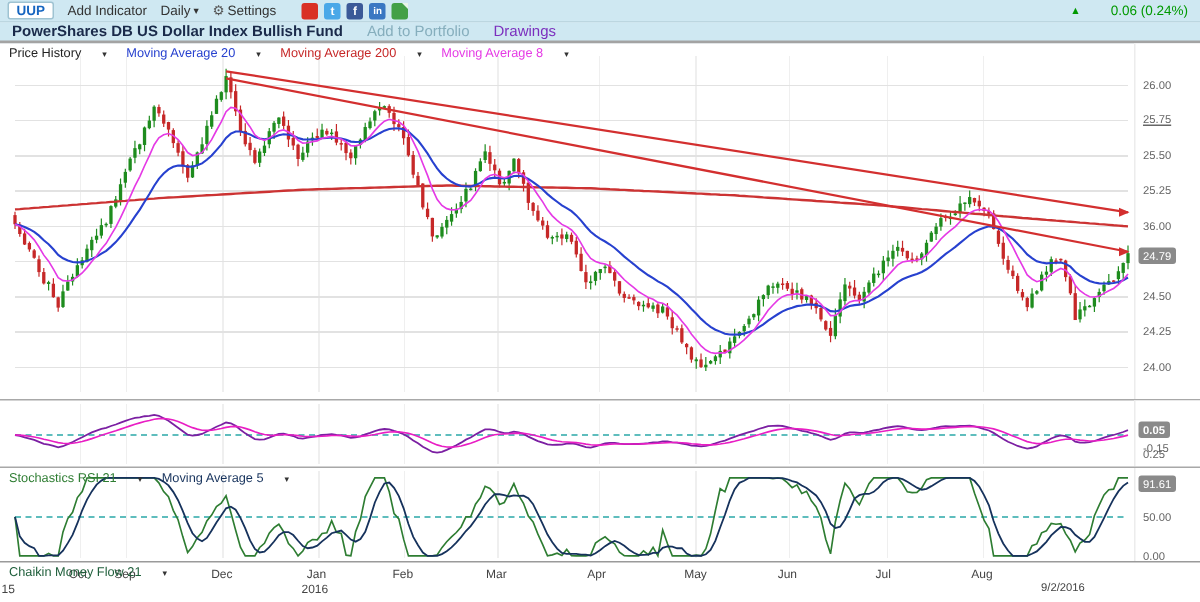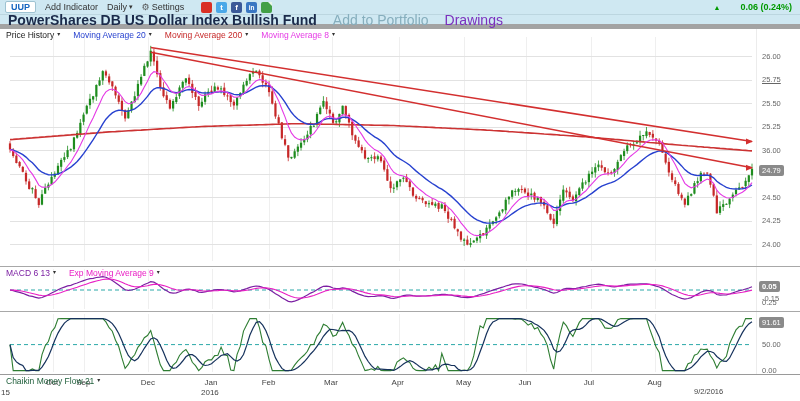--- a/index.html
+++ b/index.html
@@ -18,44 +18,44 @@
   .tb-icons{display:flex;gap:4px;margin-left:8px}
   .icon{width:11px;height:11px;border-radius:2px;color:#fff;font-size:8px;font-weight:bold;
         text-align:center;line-height:11px;display:inline-block;position:relative}
   .icon.red{background:#d93025}
   .icon.tw{background:#4aa8e8}
   .icon.fb{background:#3b5998}
   .icon.li{background:#3a77c2;font-size:6.5px}
   .icon.note{background:#43a047}
   .fold{position:absolute;top:0;right:0;width:0;height:0;
         border-left:4px solid transparent;border-top:4px solid #e8f5e9}
-  .chg{margin-left:auto;color:#009900;font-size:9px;font-weight:bold;
+  .chg{margin-left:auto;color:#009900;font-size:9px;font-weight:normal;
        display:flex;align-items:center;gap:20px;padding-right:3px}
   .chg .up{font-size:7px}
   .tb2{position:absolute;top:15px;left:0;right:0;height:14px;background:#cfe8f2;
-       display:flex;align-items:center;gap:16px;padding:0 8px;font-size:14px;
-       border-bottom:5px solid #a3a3a3}
+       display:flex;align-items:center;gap:16px;padding:0 8px;font-size:10px;
+       border-bottom:2px solid #a3a3a3}
   .fund{color:#1a2a4a;font-weight:bold}
   .port{color:#86aebd}
   .draw{color:#7b2fbe}
   
   .panel{position:absolute;left:0;right:0;background:#fff}
   #panel-price{top:29px;height:237px}
   #panel-macd{top:266px;height:45px;border-top:1px solid #a8a8a8}
   #panel-stoch{top:311px;height:63px;border-top:1px solid #a8a8a8}
   #bottom-strip{position:absolute;left:0;right:0;top:374px;height:27px;
        border-top:1px solid #9a9a9a;background:#fff}
   .panel svg{position:absolute;top:0;left:0;display:block}
   .axis{position:absolute;top:0;bottom:0;right:0;width:44px;border-left:1px solid #ececec;background:#fff}
   .axis-tick{position:absolute;left:5px;font-size:7.5px;color:#666;line-height:10px}
   .cur-box{position:absolute;left:2px;background:#8a8a8a;color:#fff;font-size:7.5px;
        padding:0 3px;border-radius:2px;line-height:11px}
   .legend{position:absolute;top:1px;left:6px;display:flex;gap:13px;font-size:8.5px;z-index:3;
        background:transparent;white-space:nowrap}
-  .leg-item{display:flex;align-items:flex-start;gap:3px}
+  .leg-item{display:flex;align-items:flex-end;gap:14px}
   .leg-caret{font-size:6px;color:#333}
   #months{position:absolute;top:0;left:0;right:0;bottom:0}
   .month{position:absolute;top:3px;font-size:8px;color:#444}
   #start-year{position:absolute;top:13px;left:1px;font-size:8px;color:#444}
   #year-label{position:absolute;top:13px;left:201px;font-size:8px;color:#444}
   #end-date{position:absolute;top:12px;left:694px;font-size:7.5px;color:#444}
   #leg-chaikin{position:absolute;top:1px;left:6px;display:flex;font-size:8.5px}
 </style>
 </head>
 <body>
@@ -636,30 +636,20 @@
         <line x1="655.54" y1="2" x2="655.54" y2="42" stroke="#efefef" stroke-width="1" shape-rendering="crispEdges"></line>
         <line x1="10" y1="23" x2="752" y2="23" stroke="#2aa8a8" stroke-width="1" stroke-dasharray="4 3"></line>
         <path d="M10.0,23.0L13.2,23.6L16.4,24.6L19.6,25.4L22.8,26.3L26.0,27.6L29.2,28.9L32.4,29.4L35.6,30.3L38.8,31.2L42.0,30.5L45.2,29.1L48.4,27.7L51.6,26.0L54.8,24.5L58.0,22.8L61.2,21.3L64.4,20.1L67.6,18.9L70.8,18.3L74.0,17.0L77.2,16.0L80.4,14.8L83.6,13.6L86.8,12.5L90.0,11.6L93.2,11.3L96.4,10.5L99.6,10.2L102.8,9.6L105.9,10.2L109.1,11.8L112.3,13.5L115.5,15.8L118.7,18.1L121.9,20.5L125.1,22.8L128.3,23.4L131.5,23.0L134.7,22.3L137.9,20.7L141.1,19.2L144.3,17.5L147.5,16.2L150.7,14.7L153.9,15.2L157.1,16.9L160.3,19.5L163.5,21.9L166.7,23.8L169.9,25.7L173.1,26.1L176.3,25.9L179.5,24.7L182.7,23.4L185.9,22.3L189.1,22.1L192.3,22.9L195.5,23.7L198.7,25.1L201.9,25.4L205.1,24.8L208.3,24.2L211.5,23.7L214.7,22.9L217.9,22.7L221.1,22.5L224.3,23.0L227.5,23.3L230.7,24.1L233.9,24.9L237.1,24.5L240.3,23.9L243.5,22.6L246.7,21.6L249.9,20.4L253.1,19.5L256.3,19.0L259.5,19.3L262.7,20.3L265.9,21.2L269.1,22.5L272.3,24.4L275.5,26.7L278.7,28.5L281.9,30.8L285.1,32.5L288.3,34.3L291.4,34.8L294.6,34.2L297.8,32.9L301.0,31.4L304.2,29.8L307.4,28.1L310.6,26.1L313.8,24.7L317.0,22.7L320.2,20.9L323.4,19.3L326.6,19.2L329.8,19.7L333.0,21.0L336.2,21.7L339.4,21.6L342.6,20.8L345.8,21.3L349.0,22.3L352.2,24.1L355.4,25.6L358.6,27.1L361.8,28.1L365.0,29.2L368.2,29.6L371.4,29.5L374.6,29.4L377.8,28.8L381.0,28.6L384.2,29.1L387.4,30.1L390.6,31.1L393.8,31.4L397.0,30.6L400.2,29.6L403.4,28.6L406.6,28.2L409.8,28.2L413.0,28.7L416.2,29.1L419.4,29.1L422.6,29.0L425.8,29.0L429.0,28.7L432.2,28.4L435.4,27.9L438.6,27.9L441.8,27.3L445.0,27.3L448.2,27.9L451.4,28.1L454.6,28.8L457.8,29.3L461.0,30.1L464.2,30.3L467.4,30.6L470.6,30.3L473.7,29.6L476.9,28.6L480.1,27.5L483.3,26.7L486.5,25.4L489.7,24.2L492.9,23.1L496.1,22.1L499.3,21.1L502.5,20.2L505.7,19.0L508.9,18.1L512.1,17.1L515.3,16.9L518.5,16.8L521.7,17.0L524.9,17.7L528.1,18.6L531.3,19.2L534.5,20.2L537.7,20.7L540.9,21.7L544.1,22.5L547.3,23.7L550.5,25.1L553.7,26.2L556.9,25.5L560.1,24.0L563.3,22.1L566.5,21.3L569.7,21.3L572.9,21.6L576.1,21.4L579.3,20.7L582.5,19.9L585.7,19.5L588.9,18.6L592.1,18.0L595.3,17.5L598.5,17.1L601.7,17.5L604.9,18.3L608.1,19.0L611.3,19.6L614.5,19.8L617.7,19.4L620.9,18.7L624.1,18.1L627.3,17.4L630.5,17.1L633.7,17.2L636.9,17.2L640.1,16.9L643.3,16.9L646.5,16.8L649.7,17.3L652.9,18.1L656.1,19.1L659.3,20.0L662.4,21.6L665.6,23.6L668.8,25.6L672.0,27.5L675.2,28.8L678.4,30.3L681.6,31.3L684.8,32.1L688.0,31.5L691.2,30.6L694.4,28.7L697.6,27.1L700.8,25.3L704.0,24.1L707.2,23.3L710.4,23.8L713.6,25.1L716.8,27.5L720.0,28.1L723.2,28.0L726.4,27.8L729.6,27.0L732.8,25.9L736.0,24.7L739.2,23.7L742.4,23.0L745.6,22.0L748.8,21.0L752.0,19.8" fill="none" stroke="#7b1fa2" stroke-width="1.2"></path>
         <path d="M10.0,23.0L13.2,23.1L16.4,23.4L19.6,23.8L22.8,24.3L26.0,25.0L29.2,25.8L32.4,26.5L35.6,27.3L38.8,28.1L42.0,28.5L45.2,28.7L48.4,28.5L51.6,28.0L54.8,27.3L58.0,26.4L61.2,25.4L64.4,24.3L67.6,23.2L70.8,22.2L74.0,21.2L77.2,20.2L80.4,19.1L83.6,18.0L86.8,16.9L90.0,15.8L93.2,14.9L96.4,14.0L99.6,13.3L102.8,12.5L105.9,12.1L109.1,12.0L112.3,12.3L115.5,13.0L118.7,14.0L121.9,15.3L125.1,16.8L128.3,18.1L131.5,19.1L134.7,19.8L137.9,19.9L141.1,19.8L144.3,19.3L147.5,18.7L150.7,17.9L153.9,17.4L157.1,17.3L160.3,17.7L163.5,18.6L166.7,19.6L169.9,20.8L173.1,21.9L176.3,22.7L179.5,23.1L182.7,23.2L185.9,23.0L189.1,22.8L192.3,22.8L195.5,23.0L198.7,23.4L201.9,23.8L205.1,24.0L208.3,24.0L211.5,24.0L214.7,23.8L217.9,23.6L221.1,23.3L224.3,23.3L227.5,23.3L230.7,23.5L233.9,23.7L237.1,23.9L240.3,23.9L243.5,23.6L246.7,23.2L249.9,22.7L253.1,22.0L256.3,21.4L259.5,21.0L262.7,20.9L265.9,20.9L269.1,21.3L272.3,21.9L275.5,22.8L278.7,24.0L281.9,25.3L285.1,26.8L288.3,28.3L291.4,29.6L294.6,30.5L297.8,31.0L301.0,31.1L304.2,30.8L307.4,30.3L310.6,29.4L313.8,28.5L317.0,27.3L320.2,26.0L323.4,24.7L326.6,23.6L329.8,22.8L333.0,22.5L336.2,22.3L339.4,22.2L342.6,21.9L345.8,21.8L349.0,21.9L352.2,22.3L355.4,23.0L358.6,23.8L361.8,24.6L365.0,25.6L368.2,26.4L371.4,27.0L374.6,27.5L377.8,27.7L381.0,27.9L384.2,28.1L387.4,28.5L390.6,29.1L393.8,29.5L397.0,29.7L400.2,29.7L403.4,29.5L406.6,29.2L409.8,29.0L413.0,29.0L416.2,29.0L419.4,29.0L422.6,29.0L425.8,29.0L429.0,28.9L432.2,28.8L435.4,28.7L438.6,28.5L441.8,28.3L445.0,28.1L448.2,28.0L451.4,28.0L454.6,28.2L457.8,28.4L461.0,28.8L464.2,29.1L467.4,29.4L470.6,29.6L473.7,29.6L476.9,29.4L480.1,29.0L483.3,28.5L486.5,27.9L489.7,27.2L492.9,26.3L496.1,25.5L499.3,24.6L502.5,23.7L505.7,22.8L508.9,21.8L512.1,20.9L515.3,20.1L518.5,19.4L521.7,19.0L524.9,18.7L528.1,18.7L531.3,18.8L534.5,19.1L537.7,19.4L540.9,19.9L544.1,20.4L547.3,21.1L550.5,21.9L553.7,22.7L556.9,23.3L560.1,23.4L563.3,23.2L566.5,22.8L569.7,22.5L572.9,22.3L576.1,22.1L579.3,21.8L582.5,21.4L585.7,21.0L588.9,20.5L592.1,20.0L595.3,19.5L598.5,19.1L601.7,18.7L604.9,18.6L608.1,18.7L611.3,18.9L614.5,19.1L617.7,19.1L620.9,19.1L624.1,18.9L627.3,18.6L630.5,18.3L633.7,18.1L636.9,17.9L640.1,17.7L643.3,17.5L646.5,17.4L649.7,17.4L652.9,17.5L656.1,17.8L659.3,18.3L662.4,18.9L665.6,19.9L668.8,21.0L672.0,22.3L675.2,23.6L678.4,24.9L681.6,26.2L684.8,27.4L688.0,28.2L691.2,28.7L694.4,28.7L697.6,28.4L700.8,27.8L704.0,27.0L707.2,26.3L710.4,25.8L713.6,25.7L716.8,26.0L720.0,26.4L723.2,26.7L726.4,27.0L729.6,27.0L732.8,26.7L736.0,26.3L739.2,25.8L742.4,25.3L745.6,24.6L748.8,23.9L752.0,23.1" fill="none" stroke="#e91ec4" stroke-width="1.1"></path>
       </svg>
     <div class="axis" id="axis-macd">
         <div class="axis-tick" style="top: 3px; margin-top: 28px;">0.25</div>
         <div class="axis-tick" style="top: 27px;">-0.15</div>
         <div class="cur-box" style="top: 14px; font-weight: bold;">0.05</div>
       </div>
-    <div class="legend" id="leg-macd">
-        <span class="leg-item" style="color: rgb(123, 31, 162);">
-          <span>MACD 6 13</span>
-          <span class="leg-caret">▾</span>
-        </span>
-        <span class="leg-item" style="color: rgb(233, 30, 196);">
-          <span>Exp Moving Average 9</span>
-          <span class="leg-caret">▾</span>
-        </span>
-      </div>
   </div>
 
   <div id="panel-stoch" class="panel">
     <svg id="svg-stoch" width="755" height="62">
         <line x1="53.778" y1="2" x2="53.778" y2="60" stroke="#efefef" stroke-width="1" shape-rendering="crispEdges"></line>
         <line x1="84.2" y1="2" x2="84.2" y2="60" stroke="#efefef" stroke-width="1" shape-rendering="crispEdges"></line>
         <line x1="148.754" y1="2" x2="148.754" y2="60" stroke="#efefef" stroke-width="1" shape-rendering="crispEdges"></line>
         <line x1="212.566" y1="2" x2="212.566" y2="60" stroke="#efefef" stroke-width="1" shape-rendering="crispEdges"></line>
         <line x1="269.7" y1="2" x2="269.7" y2="60" stroke="#efefef" stroke-width="1" shape-rendering="crispEdges"></line>
         <line x1="332.028" y1="2" x2="332.028" y2="60" stroke="#efefef" stroke-width="1" shape-rendering="crispEdges"></line>
@@ -669,20 +659,30 @@
         <line x1="591.7280000000001" y1="2" x2="591.7280000000001" y2="60" stroke="#efefef" stroke-width="1" shape-rendering="crispEdges"></line>
         <line x1="655.54" y1="2" x2="655.54" y2="60" stroke="#efefef" stroke-width="1" shape-rendering="crispEdges"></line>
         <line x1="10" y1="32.6" x2="752" y2="32.6" stroke="#2aa8a8" stroke-width="1" stroke-dasharray="4 3"></line>
         <path d="M10.0,32.6L13.2,58.6L16.4,58.6L19.6,58.6L22.8,58.6L26.0,58.6L29.2,58.6L32.4,56.9L35.6,58.6L38.8,58.6L42.0,42.6L45.2,33.7L48.4,29.5L51.6,19.7L54.8,15.7L58.0,6.7L61.2,6.6L64.4,6.6L67.6,6.6L70.8,6.6L74.0,6.6L77.2,6.6L80.4,6.6L83.6,6.6L86.8,6.6L90.0,6.6L93.2,6.6L96.4,6.6L99.6,6.6L102.8,6.6L105.9,9.9L109.1,15.7L112.3,19.2L115.5,28.2L118.7,34.5L121.9,45.9L125.1,56.3L128.3,52.4L131.5,46.4L134.7,42.8L137.9,35.3L141.1,31.4L144.3,25.7L147.5,23.5L150.7,18.5L153.9,29.7L157.1,41.5L160.3,52.8L163.5,58.6L166.7,58.6L169.9,58.6L173.1,53.0L176.3,50.2L179.5,43.5L182.7,39.8L185.9,37.5L189.1,42.5L192.3,50.3L195.5,53.6L198.7,58.6L201.9,55.3L205.1,49.7L208.3,47.7L211.5,47.9L214.7,43.6L217.9,43.2L221.1,35.1L224.3,42.9L227.5,43.7L230.7,58.1L233.9,58.6L237.1,42.4L240.3,34.2L243.5,19.1L246.7,12.8L249.9,6.6L253.1,6.6L256.3,6.6L259.5,15.8L262.7,30.4L265.9,34.0L269.1,47.6L272.3,58.6L275.5,58.6L278.7,58.6L281.9,58.6L285.1,58.6L288.3,58.6L291.4,58.0L294.6,53.1L297.8,49.2L301.0,45.9L304.2,43.0L307.4,39.3L310.6,32.6L313.8,32.5L317.0,24.1L320.2,19.9L323.4,12.2L326.6,13.7L329.8,17.2L333.0,24.3L336.2,23.0L339.4,16.8L342.6,10.4L345.8,18.3L349.0,23.5L352.2,32.1L355.4,35.9L358.6,44.1L361.8,51.1L365.0,58.6L368.2,57.9L371.4,56.8L374.6,58.3L377.8,54.3L381.0,58.5L384.2,58.6L387.4,58.6L390.6,58.6L393.8,57.9L397.0,50.1L400.2,47.8L403.4,45.9L406.6,48.7L409.8,50.6L413.0,56.2L416.2,58.4L419.4,58.6L422.6,58.6L425.8,58.6L429.0,55.2L432.2,57.8L435.4,52.9L438.6,58.6L441.8,41.3L445.0,50.5L448.2,58.6L451.4,58.6L454.6,58.6L457.8,58.6L461.0,58.6L464.2,58.1L467.4,58.6L470.6,53.8L473.7,43.9L476.9,28.5L480.1,13.8L483.3,15.9L486.5,6.6L489.7,6.6L492.9,6.6L496.1,6.6L499.3,6.6L502.5,6.6L505.7,6.6L508.9,6.6L512.1,6.6L515.3,7.1L518.5,6.6L521.7,7.2L524.9,9.8L528.1,13.1L531.3,11.2L534.5,17.0L537.7,15.5L540.9,21.9L544.1,26.0L547.3,33.3L550.5,47.5L553.7,57.2L556.9,36.0L560.1,21.7L563.3,10.2L566.5,13.9L569.7,20.3L572.9,24.5L576.1,17.5L579.3,10.4L582.5,6.6L585.7,6.6L588.9,6.6L592.1,6.6L595.3,6.6L598.5,6.6L601.7,10.5L604.9,15.9L608.1,16.4L611.3,16.3L614.5,13.3L617.7,7.8L620.9,6.6L624.1,6.6L627.3,6.6L630.5,6.6L633.7,6.6L636.9,6.6L640.1,6.6L643.3,6.6L646.5,6.6L649.7,16.9L652.9,25.8L656.1,35.0L659.3,40.4L662.4,58.6L665.6,58.6L668.8,58.6L672.0,58.6L675.2,58.6L678.4,58.6L681.6,58.6L684.8,58.6L688.0,51.8L691.2,50.6L694.4,43.2L697.6,41.9L700.8,37.0L704.0,37.5L707.2,37.1L710.4,43.8L713.6,48.3L716.8,55.9L720.0,50.1L723.2,48.0L726.4,44.3L729.6,31.8L732.8,24.8L736.0,17.9L739.2,14.5L742.4,14.1L745.6,6.6L748.8,6.6L752.0,6.6" fill="none" stroke="#2e7d32" stroke-width="1.1"></path>
         <path d="M10.0,32.6L13.2,45.6L16.4,49.9L19.6,52.1L22.8,53.4L26.0,58.6L29.2,58.6L32.4,58.3L35.6,58.3L38.8,58.3L42.0,55.1L45.2,50.1L48.4,44.6L51.6,36.8L54.8,28.2L58.0,21.1L61.2,15.6L64.4,11.1L67.6,8.4L70.8,6.6L74.0,6.6L77.2,6.6L80.4,6.6L83.6,6.6L86.8,6.6L90.0,6.6L93.2,6.6L96.4,6.6L99.6,6.6L102.8,6.6L105.9,7.3L109.1,9.1L112.3,11.6L115.5,15.9L118.7,21.5L121.9,28.7L125.1,36.8L128.3,43.5L131.5,47.1L134.7,48.8L137.9,46.6L141.1,41.7L144.3,36.3L147.5,31.7L150.7,26.9L153.9,25.8L157.1,27.8L160.3,33.2L163.5,40.2L166.7,48.3L169.9,54.0L173.1,56.3L176.3,55.8L179.5,52.8L182.7,49.0L185.9,44.8L189.1,42.7L192.3,42.7L195.5,44.7L198.7,48.5L201.9,52.0L205.1,53.5L208.3,53.0L211.5,51.8L214.7,48.9L217.9,46.4L221.1,43.5L224.3,42.6L227.5,41.7L230.7,44.6L233.9,47.7L237.1,49.1L240.3,47.4L243.5,42.5L246.7,33.4L249.9,23.0L253.1,15.9L256.3,10.3L259.5,9.7L262.7,13.2L265.9,18.7L269.1,26.9L272.3,37.3L275.5,45.9L278.7,51.5L281.9,56.4L285.1,58.6L288.3,58.6L291.4,58.5L294.6,57.4L297.8,55.5L301.0,52.9L304.2,49.8L307.4,46.1L310.6,42.0L313.8,38.7L317.0,34.3L320.2,29.7L323.4,24.3L326.6,20.5L329.8,17.4L333.0,17.5L336.2,18.1L339.4,19.0L342.6,18.3L345.8,18.6L349.0,18.4L352.2,20.2L355.4,24.1L358.6,30.8L361.8,37.4L365.0,44.4L368.2,49.5L371.4,53.7L374.6,56.6L377.8,57.2L381.0,57.2L384.2,57.3L387.4,57.7L390.6,57.7L393.8,58.4L397.0,56.8L400.2,54.6L403.4,52.1L406.6,50.1L409.8,48.6L413.0,49.8L416.2,51.9L419.4,54.5L422.6,56.5L425.8,58.1L429.0,57.9L432.2,57.8L435.4,56.6L438.6,56.6L441.8,53.2L445.0,52.2L448.2,52.4L451.4,53.5L454.6,53.5L457.8,57.0L461.0,58.6L464.2,58.5L467.4,58.5L470.6,57.5L473.7,54.6L476.9,48.6L480.1,39.7L483.3,31.2L486.5,21.7L489.7,14.3L492.9,9.9L496.1,8.5L499.3,6.6L502.5,6.6L505.7,6.6L508.9,6.6L512.1,6.6L515.3,6.7L518.5,6.7L521.7,6.8L524.9,7.5L528.1,8.8L531.3,9.6L534.5,11.7L537.7,13.3L540.9,15.8L544.1,18.3L547.3,22.8L550.5,28.9L553.7,37.2L556.9,40.0L560.1,39.1L563.3,34.5L566.5,27.8L569.7,20.4L572.9,18.1L576.1,17.3L579.3,17.3L582.5,15.9L585.7,13.1L588.9,9.5L592.1,7.4L595.3,6.6L598.5,6.6L601.7,7.4L604.9,9.2L608.1,11.2L611.3,13.1L614.5,14.5L617.7,13.9L620.9,12.1L624.1,10.1L627.3,8.2L630.5,6.8L633.7,6.6L636.9,6.6L640.1,6.6L643.3,6.6L646.5,6.6L649.7,8.7L652.9,12.5L656.1,18.2L659.3,24.9L662.4,35.3L665.6,43.7L668.8,50.3L672.0,55.0L675.2,58.6L678.4,58.6L681.6,58.6L684.8,58.6L688.0,57.2L691.2,55.6L694.4,52.5L697.6,49.2L700.8,44.9L704.0,42.0L707.2,39.3L710.4,39.5L713.6,40.7L716.8,44.5L720.0,47.0L723.2,49.2L726.4,49.3L729.6,46.0L732.8,39.8L736.0,33.4L739.2,26.7L742.4,20.6L745.6,15.6L748.8,11.9L752.0,9.7" fill="none" stroke="#16325c" stroke-width="1.2"></path>
       </svg>
     <div class="axis" id="axis-stoch">
         <div class="axis-tick" style="top: 27.6px;">50.00</div>
         <div class="axis-tick" style="top: 53.6px;">0.00</div>
         <div class="cur-box" style="top: 4.9628px;">91.61</div>
+      </div>
+    <div class="legend" id="leg-stoch">
+        <span class="leg-item" style="color: rgb(46, 125, 50);">
+          <span>Stochastics RSI 21</span>
+          <span class="leg-caret">▾</span>
+        </span>
+        <span class="leg-item" style="color: rgb(22, 50, 92);">
+          <span>Moving Average 5</span>
+          <span class="leg-caret">▾</span>
+        </span>
       </div>
   </div>
 
   <div id="bottom-strip">
     <div class="legend" id="leg-chaikin">
         <span class="leg-item" style="color: rgb(30, 94, 58);">
           <span>Chaikin Money Flow 21</span>
           <span class="leg-caret">▾</span>
         </span>
       </div>

